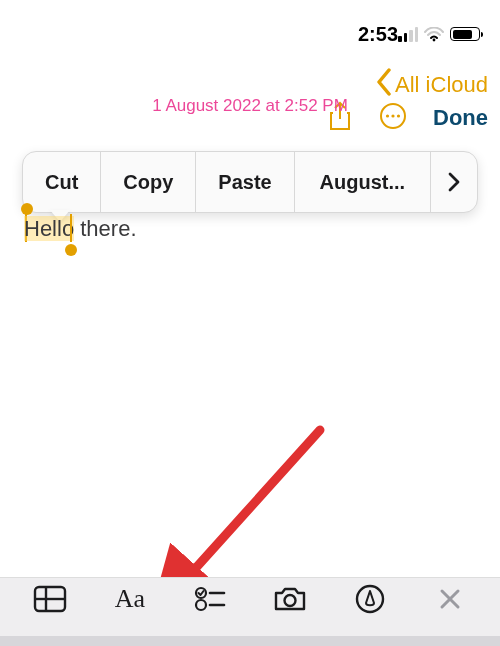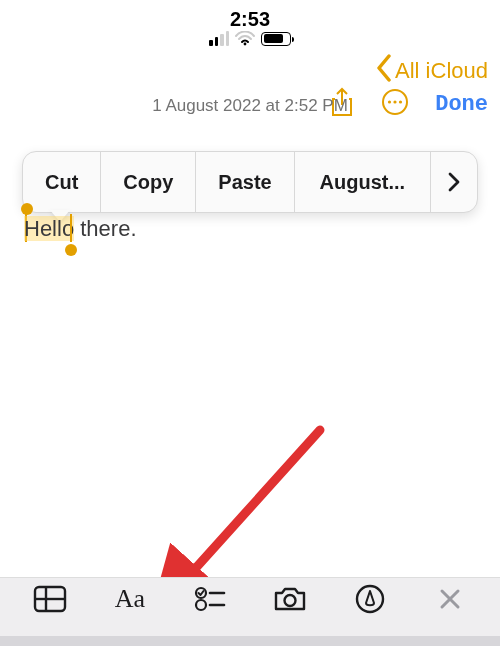--- a/index.html
+++ b/index.html
@@ -12,25 +12,24 @@
     overflow: hidden;
     position: relative;
   }
 
   
   .status-bar {
     position: relative;
     height: 44px;
     display: flex;
     align-items: center;
-    justify-content: center;
-    padding: 5px 20px;
+    justify-content: flex-end;
+    padding: 12px 20px;
     font-weight: 600;
     font-size: 20px;
-    flex-direction: column;
   }
   .status-right { display:flex; align-items:center; gap:6px; }
   .signal { display:flex; align-items:flex-end; gap:2px; }
   .signal span { width:3.5px; background:#000; border-radius:1px; }
   .signal .b1{height:6px;} .signal .b2{height:9px;} .signal .b3{height:12px; background:#d0d0d0;}
   .signal .b4{height:15px;background:#d0d0d0;}
   .wifi { position:relative; width:20px; height:15px; }
   .wifi svg { display:block; }
   .battery { position:relative; width:30px; height:14px; border:1.5px solid #000; border-radius:4px; box-sizing:border-box;}
   .battery:after{content:"";position:absolute;right:-4px;top:4px;width:2.5px;height:5px;background:#000;border-radius:0 2px 2px 0;}
@@ -42,29 +41,29 @@
     display:flex;
     align-items:flex-end;
     justify-content: space-between;
     padding: 0 12px 0 6px;
     position: relative;
     flex-direction: column;
   }
   .nav-left{ display:flex; align-items:center; color:#e3a000; font-size:22px;}
   .chev-left{ font-size:30px; font-weight:400; line-height:1; margin-right:2px;}
   .nav-right{ display:flex; align-items:center; gap:26px; color:#e3a000;}
-  .nav-right .done{ font-size:22px; font-weight:600; color:#3b82f6;font-family:Liberation Mono, monospace;}
+  .nav-right .done{ font-size:22px; font-weight:600; color:#0c4a6e;}
   .icon-stroke{ stroke:#e3a000; fill:none; stroke-width:2; }
 
   .faded-date {
     position:absolute;
     top: 96px;
     left:0; right:0;
     text-align:center;
-    color:#737373;
+    color:#ec4899;
     font-size:17px;
     pointer-events:none;
   }
 
   
   .menu-wrap {
     position:absolute;
     top: 151px;
     left:22px;
     right:22px;

